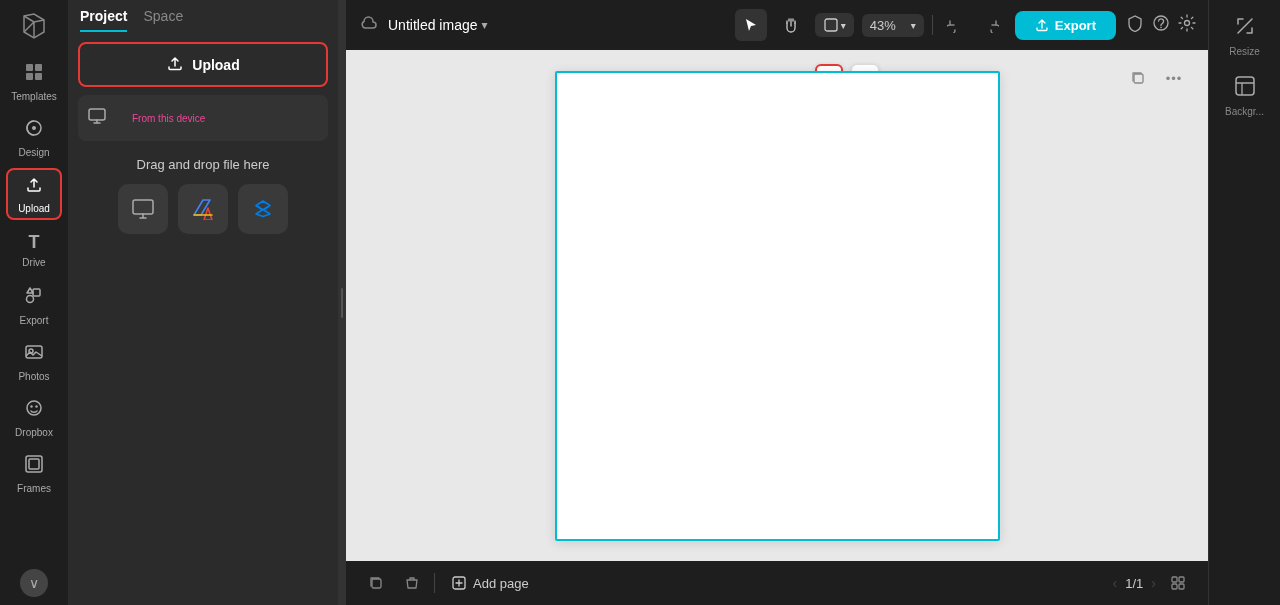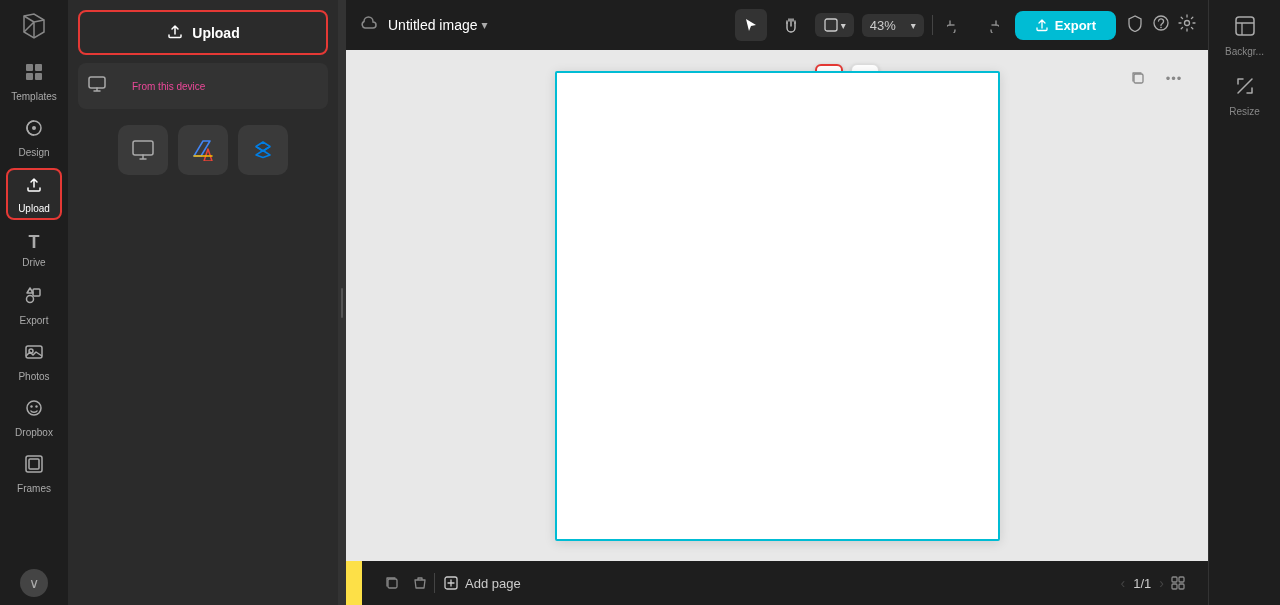--- a/index.html
+++ b/index.html
@@ -242,23 +242,22 @@
       position: relative;
     }
 
     
     .bottom-bar {
       height: 44px;
       background: #1e1e1e;
       display: flex;
       align-items: center;
       padding: 0 16px;
-      gap: 0;
+      gap: 8px;
       flex-shrink: 0;
-      margin-left: 16px;
     }
     .bottom-btn {
       width: 28px; height: 28px;
       display: flex; align-items: center; justify-content: center;
       color: #888;
       cursor: pointer;
       font-size: 15px;
       border-radius: 4px;
     }
     .bottom-divider { width: 1px; height: 20px; background: #444; }
@@ -428,20 +427,24 @@
     </span>
     <span class="label">Frames</span>
   </div>
 
   <div class="sidebar-more" style="margin-top:auto;">
     <span>∨</span>
   </div>
 </div>
 
 <div class="panel-area">
+  <div class="panel-tabs">
+    <div class="panel-tab active">Project</div>
+    <div class="panel-tab inactive">Space</div>
+  </div>
 
   <div class="panel-content">
     <button class="upload-btn">
       <span>
         <svg width="18" height="18" viewBox="0 0 18 18" fill="currentColor">
           <path d="M9 12V4M6 7l3-3 3 3" stroke="currentColor" stroke-width="1.5" fill="none" stroke-linecap="round" stroke-linejoin="round"></path>
           <path d="M3 13v1.5a1 1 0 001 1h10a1 1 0 001-1V13" stroke="currentColor" stroke-width="1.5" fill="none" stroke-linecap="round"></path>
         </svg>
       </span>
       <span>Upload</span>
@@ -455,20 +458,21 @@
             <path d="M6 16h6M9 13v3" stroke="#aaa" stroke-width="1.5" stroke-linecap="round"></path>
           </svg>
         </span>
         <span>From this device</span>
       </button>
 
 
     </div>
 
     <div class="drag-drop-area">
+      <div class="drag-drop-label">Drag and drop file here</div>
       <div class="drag-drop-icons">
         <div class="drag-icon-btn">
           <svg width="22" height="22" viewBox="0 0 22 22" fill="none">
             <rect x="1" y="2" width="20" height="14" rx="2" stroke="#aaa" stroke-width="1.5"></rect>
             <path d="M8 20h6M11 16v4" stroke="#aaa" stroke-width="1.5" stroke-linecap="round"></path>
           </svg>
         </div>
         <div class="drag-icon-btn">
           <svg width="22" height="22" viewBox="0 0 22 22" fill="none">
             <path d="M11 2L2 17h7l9-15z" fill="none" stroke="#4285f4" stroke-width="1.5" stroke-linejoin="round"></path>
@@ -637,28 +641,28 @@
         <rect x="9" y="9" width="5" height="5" rx="1" stroke="#888" stroke-width="1.3"></rect>
       </svg>
     </div>
   </div>
 </div>
 
 <div class="right-panel">
   <div class="right-panel-item">
     <span class="rp-icon">
       <svg width="22" height="22" viewBox="0 0 22 22" fill="none">
-        <rect x="2" y="2" width="18" height="18" rx="3" stroke="#aaa" stroke-width="1.5"></rect>
-        <path d="M2 8h18M8 8v12" stroke="#aaa" stroke-width="1.3"></path>
-      </svg>
-    </span>
-    <span style="color:#888;font-size:10px;">Backgr...</span>
+        <path d="M4 18L18 4M4 9V4h5M13 18h5v-5" stroke="#aaa" stroke-width="1.5" stroke-linecap="round" stroke-linejoin="round"></path>
+      </svg>
+    </span>
+    <span style="color:#888;font-size:10px;">Resize</span>
   </div>
 
   <div class="right-panel-item">
     <span class="rp-icon">
       <svg width="22" height="22" viewBox="0 0 22 22" fill="none">
-        <path d="M4 18L18 4M4 9V4h5M13 18h5v-5" stroke="#aaa" stroke-width="1.5" stroke-linecap="round" stroke-linejoin="round"></path>
-      </svg>
-    </span>
-    <span style="color:#888;font-size:10px;">Resize</span>
+        <rect x="2" y="2" width="18" height="18" rx="3" stroke="#aaa" stroke-width="1.5"></rect>
+        <path d="M2 8h18M8 8v12" stroke="#aaa" stroke-width="1.3"></path>
+      </svg>
+    </span>
+    <span style="color:#888;font-size:10px;">Backgr...</span>
   </div>
 </div>
 
 </body></html>

